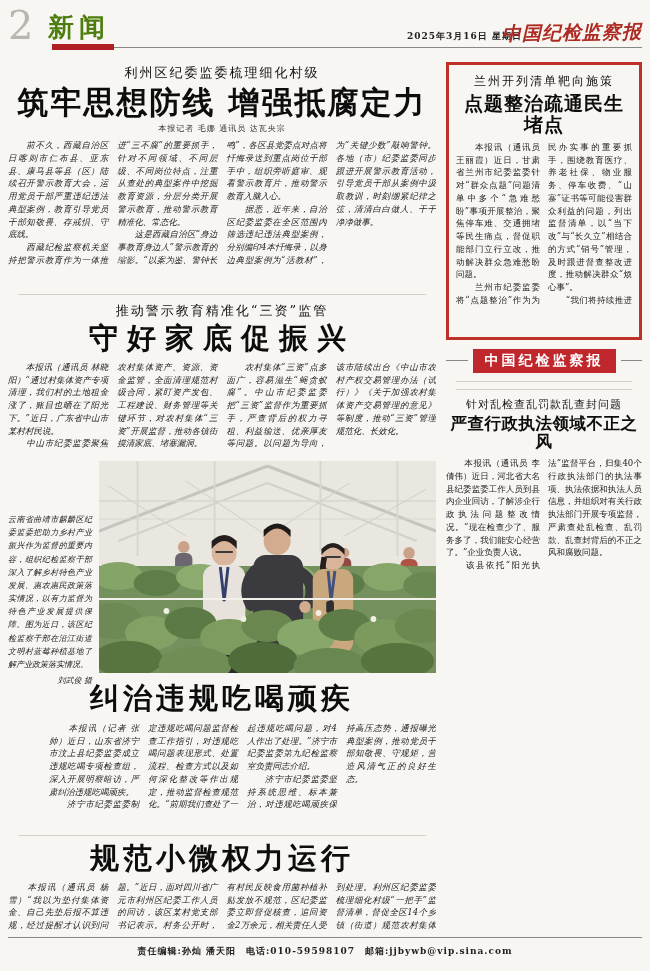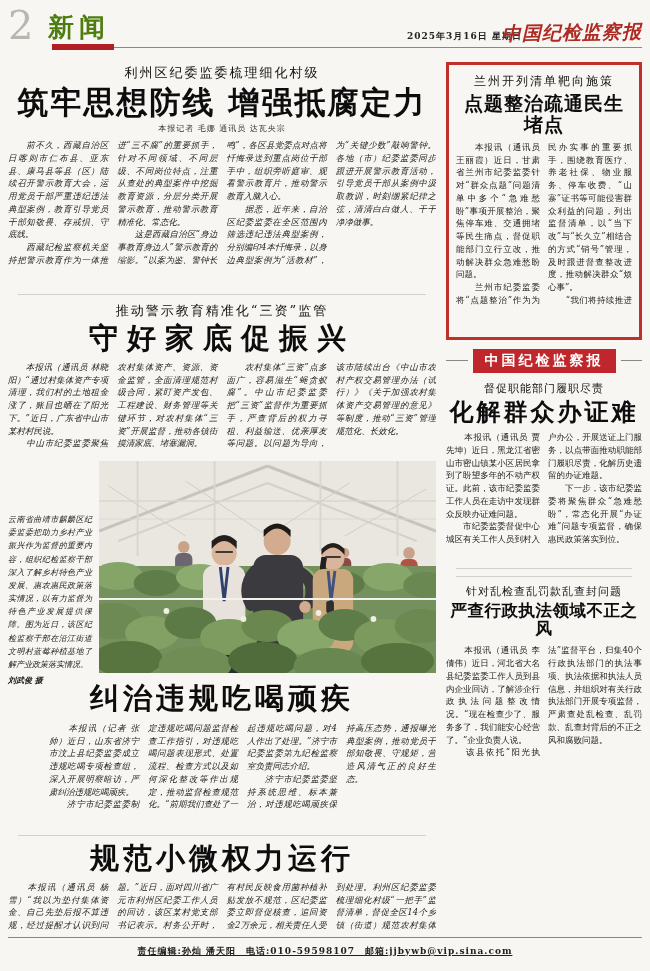--- a/index.html
+++ b/index.html
@@ -38,25 +38,25 @@
   .hl-r1{font-size:24px;letter-spacing:3px;margin:2px 0 6px;}
   .hl-r2{font-size:22px;letter-spacing:2px;margin:2px 0 6px;}
   .hl-r3{font-size:16.5px;letter-spacing:0.5px;margin:3px 0 6px;}
   
   .banner{display:flex;align-items:center;gap:5px;margin:2px 0 8px;}
   .banner-line{flex:1;height:1px;background:#8a8884;}
   .banner-label{background:#c0272d;color:#fff;font-weight:bold;font-size:14px;letter-spacing:3px;padding:3px 12px;}
   
   .photo-row{display:flex;gap:7px;height:212px;margin:8px 0 10px;}
   .caption{width:84px;font-size:8px;font-style:italic;line-height:1.65;text-align:justify;color:#222;padding-top:52px;box-sizing:border-box;}
-  .credit{display:block;margin-top:3px;font-weight:bold;}
+  .credit{display:block;text-align:right;margin-top:3px;font-weight:normal;}
   .photo{flex:1;height:212px;}
   .photo svg{width:100%;height:100%;display:block;}
   
-  .footer{position:absolute;left:8px;right:8px;bottom:0;height:26px;border-top:1px solid #8a8884;text-align:center;font-size:9px;font-weight:bold;color:#222;padding-top:7px;letter-spacing:1px;text-decoration:underline;}
+  .footer{position:absolute;left:8px;right:8px;bottom:0;height:26px;border-top:1px solid #8a8884;text-align:center;font-size:9px;font-weight:bold;color:#222;padding-top:7px;letter-spacing:1px;}
 </style>
 </head>
 <body>
 
 <div class="page">
 
   <div class="header">
     <div class="pagenum">2</div>
     <div class="section-title">新闻</div>
     <div class="red-bar"></div>
@@ -209,27 +209,20 @@
 　　兰州市纪委监委将“点题整治”作为为民办实事的重要抓手，围绕教育医疗、养老社保、物业服务、停车收费、“山寨”证书等可能侵害群众利益的问题，列出监督清单，以“当下改”与“长久立”相结合的方式“销号”管理，及时跟进督查整改进度，推动解决群众“烦心事”。
 　　“我们将持续推进整治，全链条监督推动职责落实落地，督促解决好群众的操心事、烦心事。”兰州市纪委监委有关负责人表示。</div>
       </div>
 
       <div class="banner">
         <div class="banner-line"></div>
         <div class="banner-label">中国纪检监察报</div>
         <div class="banner-line"></div>
       </div>
 
-      <div>
-        <div class="kicker small">督促职能部门履职尽责</div>
-        <div class="headline hl-r1">化解群众办证难</div>
-        <div class="body-text cols-2 h130">　　本报讯（通讯员 贾先坤）近日，黑龙江省密山市密山镇某小区居民拿到了盼望多年的不动产权证。此前，该市纪委监委工作人员在走访中发现群众反映办证难问题。
-　　市纪委监委督促中心城区有关工作人员到村入户办公，开展送证上门服务，以点带面推动职能部门履职尽责，化解历史遗留的办证难题。
-　　下一步，该市纪委监委将聚焦群众“急难愁盼”，常态化开展“办证难”问题专项监督，确保惠民政策落实到位。</div>
-      </div>
 
       <div class="sep"></div>
 
 
       <div class="sep"></div>
 
       <div>
         <div class="kicker small">针对乱检查乱罚款乱查封问题</div>
         <div class="headline hl-r3">严查行政执法领域不正之风</div>
         <div class="body-text cols-2 h132">　　本报讯（通讯员 李倩伟）近日，河北省大名县纪委监委工作人员到县内企业回访，了解涉企行政执法问题整改情况。“现在检查少了、服务多了，我们能安心经营了。”企业负责人说。

